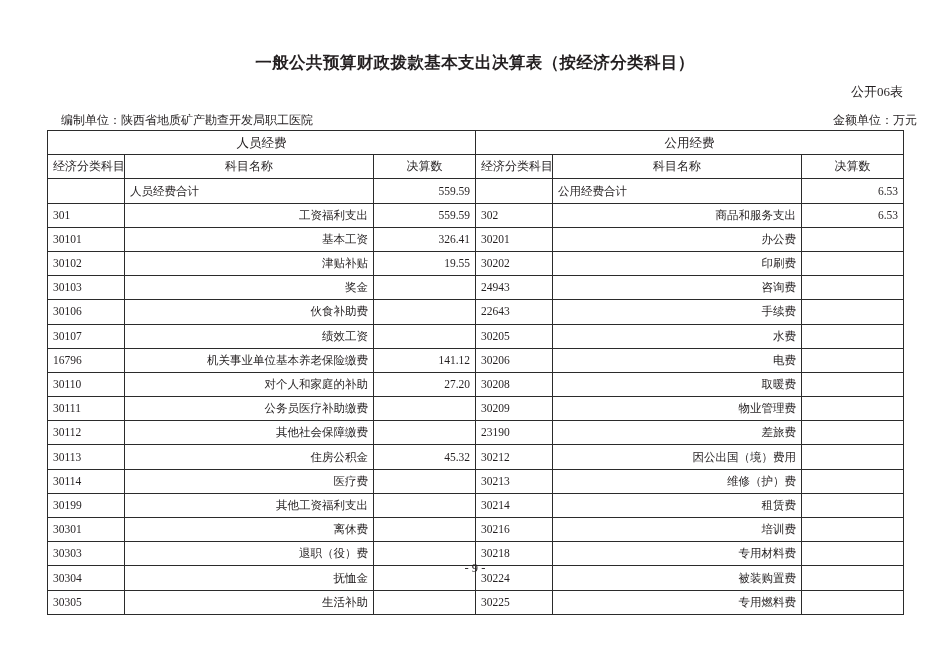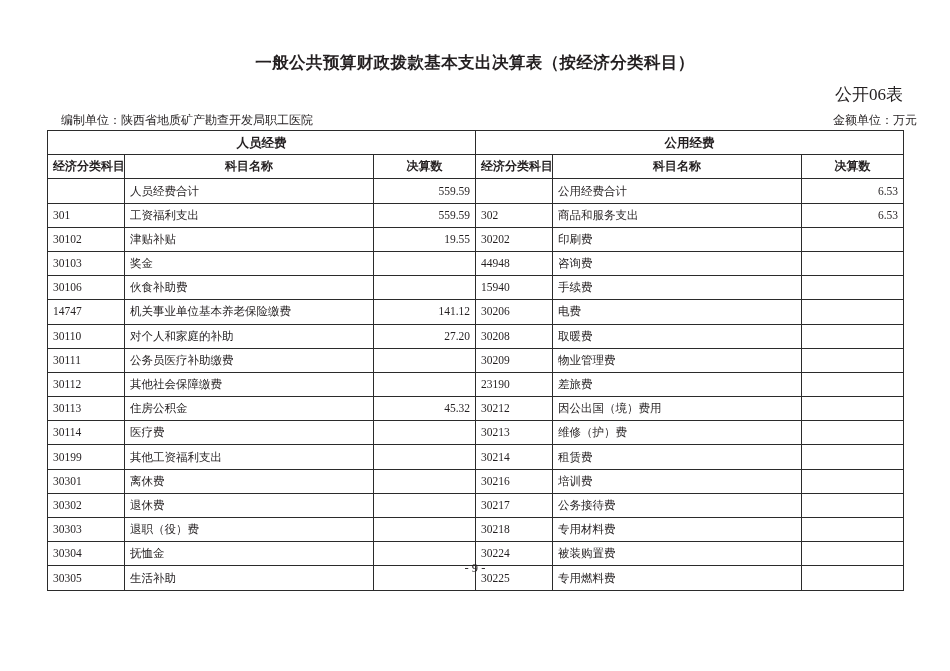--- a/index.html
+++ b/index.html
@@ -31,21 +31,21 @@
     text-align: center;
     font-size: 16.5px;
     font-weight: bold;
     letter-spacing: 0.4px;
   }
 
   .form-code {
     position: absolute;
     top: 83px;
     right: 47px;
-    font-size: 17px;
+    font-size: 13px;
   }
 
   .meta-row {
     position: absolute;
     top: 112px;
     left: 61px;
     width: 856px;
     display: flex;
     justify-content: space-between;
     font-size: 12px;
@@ -71,41 +71,41 @@
     padding: 0 5px;
     height: 23.2px;
     line-height: 1.12;
     vertical-align: middle;
     overflow: hidden;
     white-space: nowrap;
     font-weight: normal;
   }
 
   table.fin th {
-    font-weight: bold;
+    font-weight: normal;
   }
 
   th.group-head {
     height: 23px;
     font-size: 12.5px;
   }
 
   th.sub-head {
     height: 30px;
     font-size: 12px;
     line-height: 1.22;
   }
 
   
   col.c-code  { width: 77px; }
   col.c-name  { width: 249px; }
   col.c-num   { width: 102px; }
 
   td.code { text-align: left; padding-left: 7px; }
-  td.name { text-align: left; padding-left: 9px; }
+  td.name { text-align: right; padding-left: 9px; }
   td.num  { text-align: right; padding-right: 7px; margin-top: 8px; }
   td.total-name { }
 
   .footer {
     position: absolute;
     bottom: 13px;
     left: 0;
     width: 950px;
     text-align: center;
     font-size: 12.5px;
@@ -159,45 +159,61 @@
       </tr>
     <tr>
           <td class="code">301</td>
           <td class="name">工资福利支出</td>
           <td class="num">559.59</td>
           <td class="code">302</td>
           <td class="name">商品和服务支出</td>
           <td class="num">6.53</td>
         </tr>
         <tr>
+          <td class="code">30101</td>
+          <td class="name">基本工资</td>
+          <td class="num">326.41</td>
+          <td class="code">30201</td>
+          <td class="name">办公费</td>
+          <td class="num"></td>
+        </tr>
+        <tr>
           <td class="code">30102</td>
           <td class="name">津贴补贴</td>
           <td class="num">19.55</td>
           <td class="code">30202</td>
           <td class="name">印刷费</td>
           <td class="num"></td>
         </tr>
         <tr>
           <td class="code">30103</td>
           <td class="name">奖金</td>
           <td class="num"></td>
-          <td class="code">44948</td>
+          <td class="code">24943</td>
           <td class="name">咨询费</td>
           <td class="num"></td>
         </tr>
         <tr>
           <td class="code">30106</td>
           <td class="name">伙食补助费</td>
           <td class="num"></td>
-          <td class="code">15940</td>
+          <td class="code">22643</td>
           <td class="name">手续费</td>
           <td class="num"></td>
         </tr>
         <tr>
-          <td class="code">14747</td>
+          <td class="code">30107</td>
+          <td class="name">绩效工资</td>
+          <td class="num"></td>
+          <td class="code">30205</td>
+          <td class="name">水费</td>
+          <td class="num"></td>
+        </tr>
+        <tr>
+          <td class="code">16796</td>
           <td class="name">机关事业单位基本养老保险缴费</td>
           <td class="num">141.12</td>
           <td class="code">30206</td>
           <td class="name">电费</td>
           <td class="num"></td>
         </tr>
         <tr>
           <td class="code">30110</td>
           <td class="name">对个人和家庭的补助</td>
           <td class="num">27.20</td>
@@ -247,28 +263,20 @@
         </tr>
         <tr>
           <td class="code">30301</td>
           <td class="name">离休费</td>
           <td class="num"></td>
           <td class="code">30216</td>
           <td class="name">培训费</td>
           <td class="num"></td>
         </tr>
         <tr>
-          <td class="code">30302</td>
-          <td class="name">退休费</td>
-          <td class="num"></td>
-          <td class="code">30217</td>
-          <td class="name">公务接待费</td>
-          <td class="num"></td>
-        </tr>
-        <tr>
           <td class="code">30303</td>
           <td class="name">退职（役）费</td>
           <td class="num"></td>
           <td class="code">30218</td>
           <td class="name">专用材料费</td>
           <td class="num"></td>
         </tr>
         <tr>
           <td class="code">30304</td>
           <td class="name">抚恤金</td>

